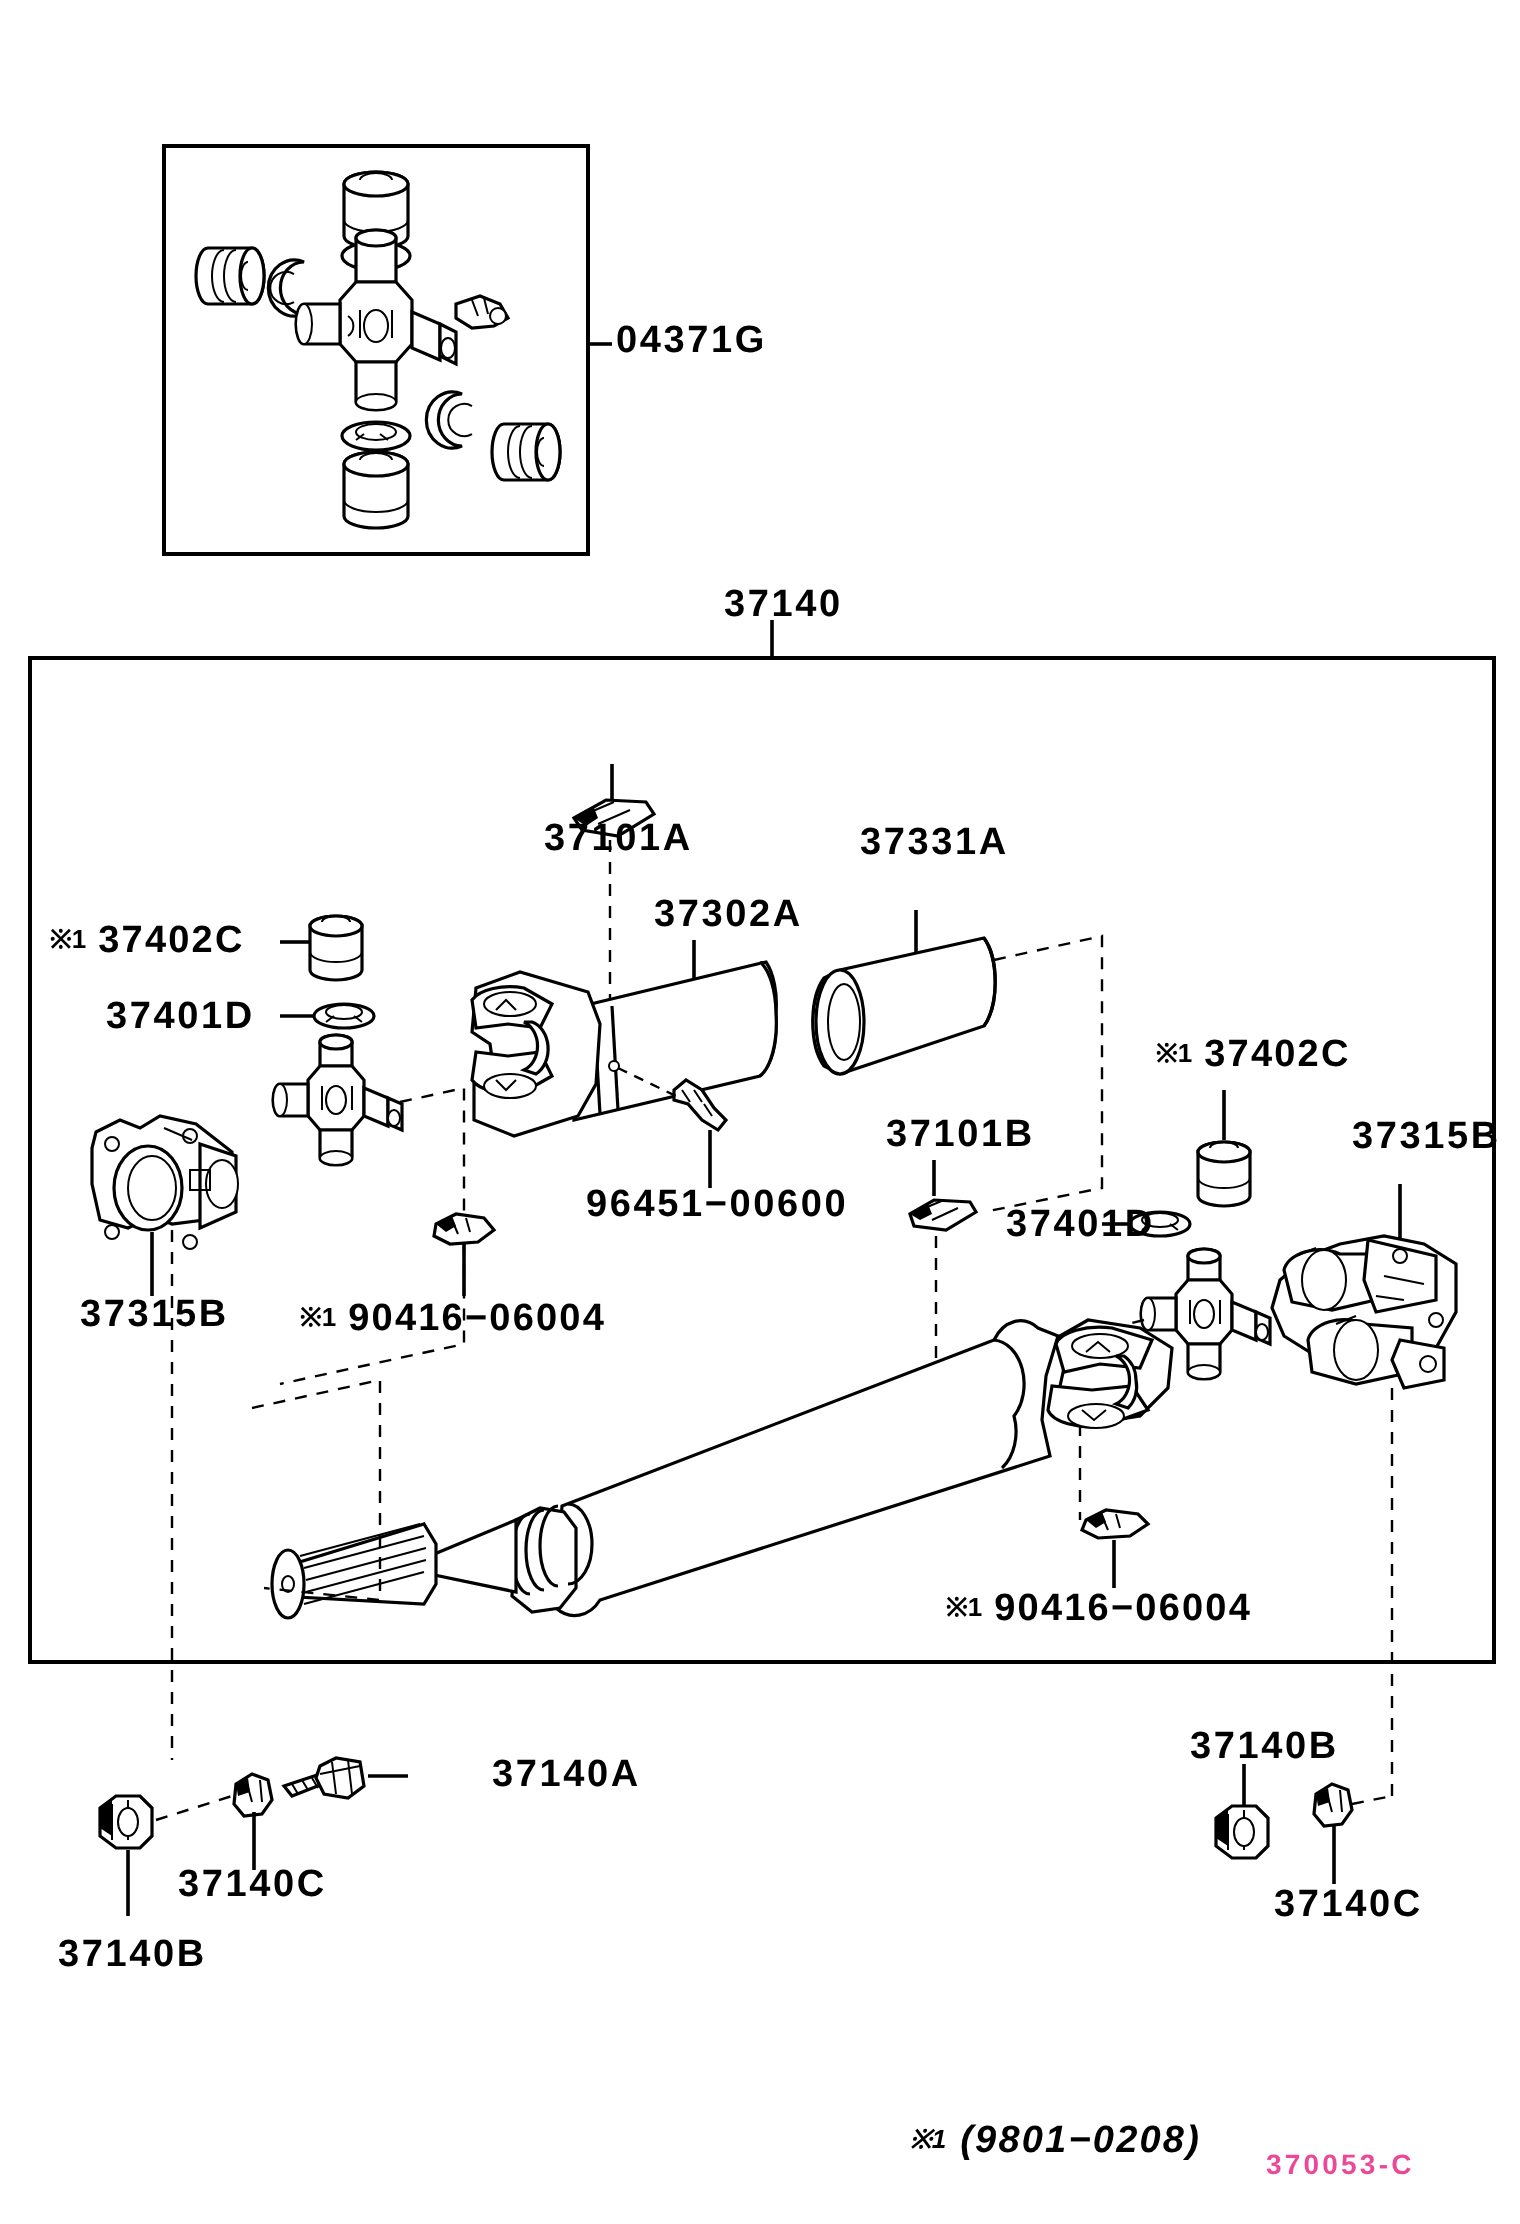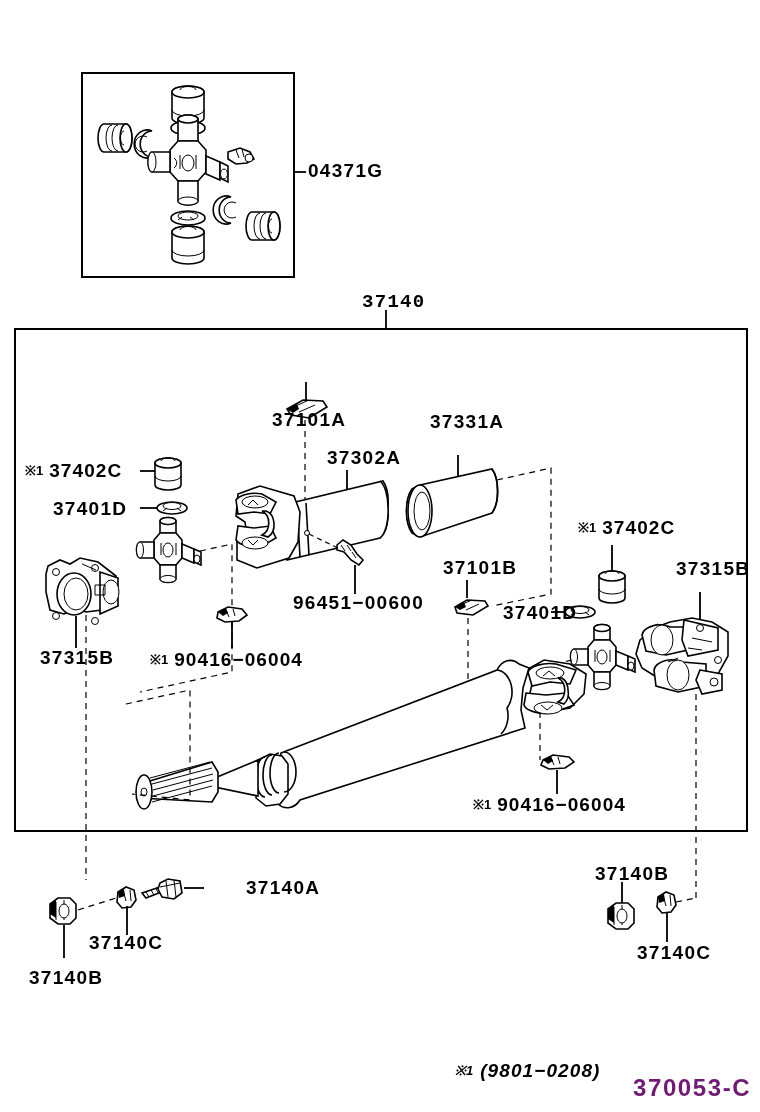--- a/index.html
+++ b/index.html
@@ -33,24 +33,24 @@
   .lbl .m {
     font-size: 13px;
     font-weight: bold;
     letter-spacing: 0px;
     position: relative;
     top: -2px;
   }
   .footer-code {
     position: absolute;
     font-family: "Liberation Sans", sans-serif;
-    font-size: 24px;
+    font-size: 14px;
     font-weight: bold;
     letter-spacing: 1.6px;
-    color: #701a75;
+    color: #ec4899;
   }
   .box {
     position: absolute;
     border: 2px solid #000;
     box-sizing: border-box;
   }
   svg.art {
     position: absolute;
     left: 0;
     top: 0;
@@ -427,21 +427,21 @@
       <path class="ln-hair" d="M663 895 l3 11 M670 895 l1 11"></path>
       <path class="fillk" d="M658 897 l6 -3 l1 7 l-6 2 z"></path>
     </g>
     <path class="leader" d="M667 912 L667 942"></path>
     <path class="dash" d="M676 902 L696 898"></path>
 
   </svg>
 
   <div class="lbl" style="left:308px; top:161px;">04371G</div>
 
-  <div class="lbl" style="left:362px; top:293px;font-family:Liberation Mono, monospace;">37140</div>
+  <div class="lbl" style="left:362px; top:293px;">37140</div>
 
   <div class="lbl" style="left:272px; top:363px;margin-top:47px;">37101A</div>
 
   <div class="lbl" style="left:327px; top:448px;">37302A</div>
 
   <div class="lbl" style="left:430px; top:412px;">37331A</div>
 
   <div class="lbl mark" style="left:25px; top:461px;">
     <span class="m">※1</span><span style="display:inline-block;width:6px;"></span><span>37402C</span>
   </div>

